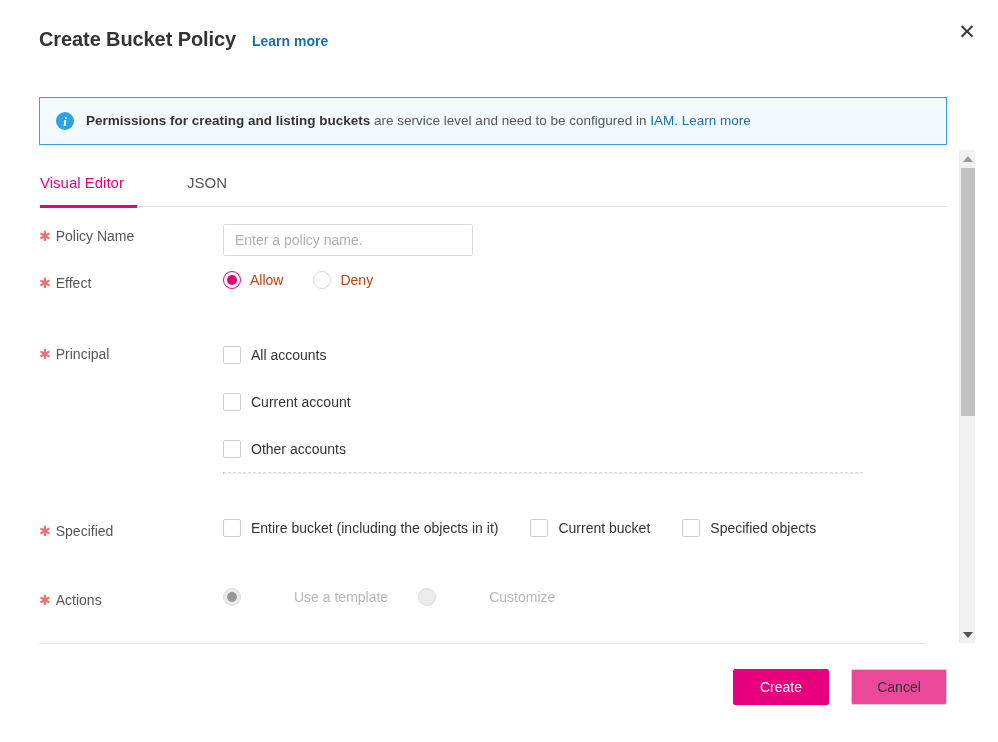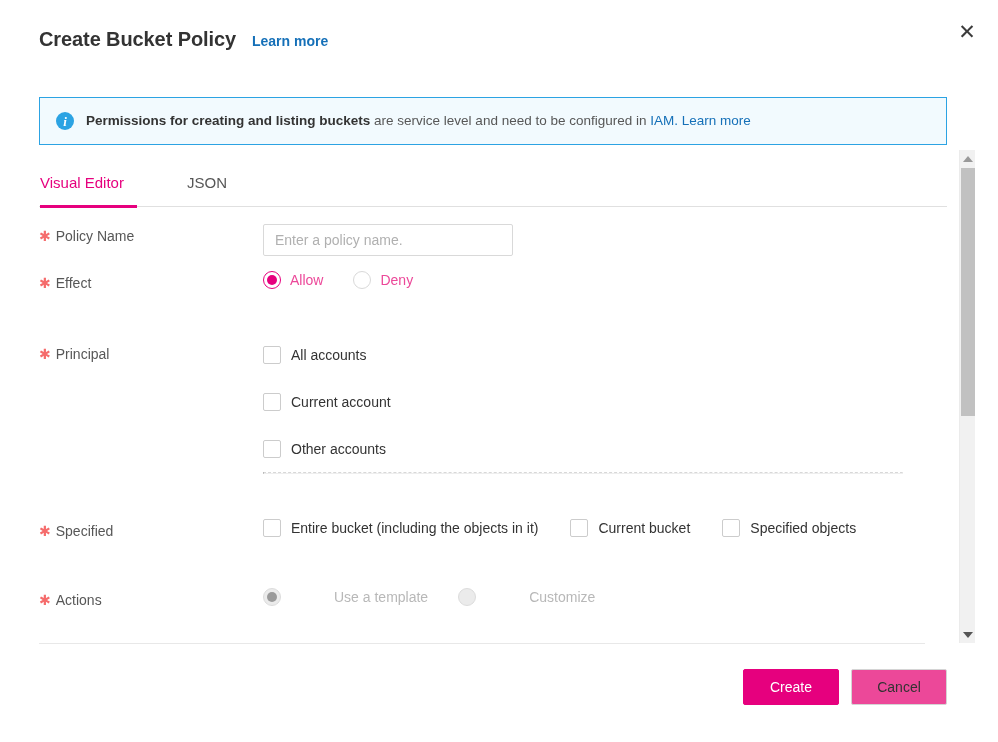--- a/index.html
+++ b/index.html
@@ -144,21 +144,21 @@
     padding-top: 4px;
     display: flex;
     align-items: flex-start;
   }
   .req {
     color: #f56c6c;
     margin-right: 5px;
     font-size: 14px;
     line-height: 1.15;
   }
-  .row-field { flex: 1 1 auto; margin-left: 40px; }
+  .row-field { flex: 1 1 auto; }
 
   
   .text-input {
     width: 250px;
     height: 32px;
     border: 1px solid #d9d9d9;
     border-radius: 2px;
     padding: 0 11px;
     font-size: 14px;
     color: #333333;
@@ -197,21 +197,21 @@
     border-radius: 50%;
     background: #e6007e;
   }
   .radio-item.disabled .radio-mark {
     background: #ebebeb;
     border: 1px solid #dcdcdc;
   }
   .radio-item.disabled.checked .radio-mark:after { background: #9a9a9a; }
   .radio-label {
     font-size: 14px;
-    color: #ec4899;
+    color: #c2410c;
     margin-left: 9px;
     white-space: nowrap;
   }
   .radio-item.disabled .radio-label { color: #b8b8b8; }
 
   
   .chk-item {
     display: flex;
     align-items: center;
     cursor: pointer;
@@ -283,21 +283,21 @@
   .footer-sep {
     position: absolute;
     left: 39px; top: 0;
     width: 886px;
     border-top: 1px solid #e8e8e8;
   }
   .footer-buttons {
     position: absolute;
     right: 51px; top: 26px;
     display: flex;
-    gap: 12px;
+    gap: 22px;
   }
   .btn {
     height: 36px;
     min-width: 96px;
     font-size: 14px;
     font-family: "Liberation Sans", sans-serif;
     border-radius: 2px;
     cursor: pointer;
     padding: 0 20px;
   }

